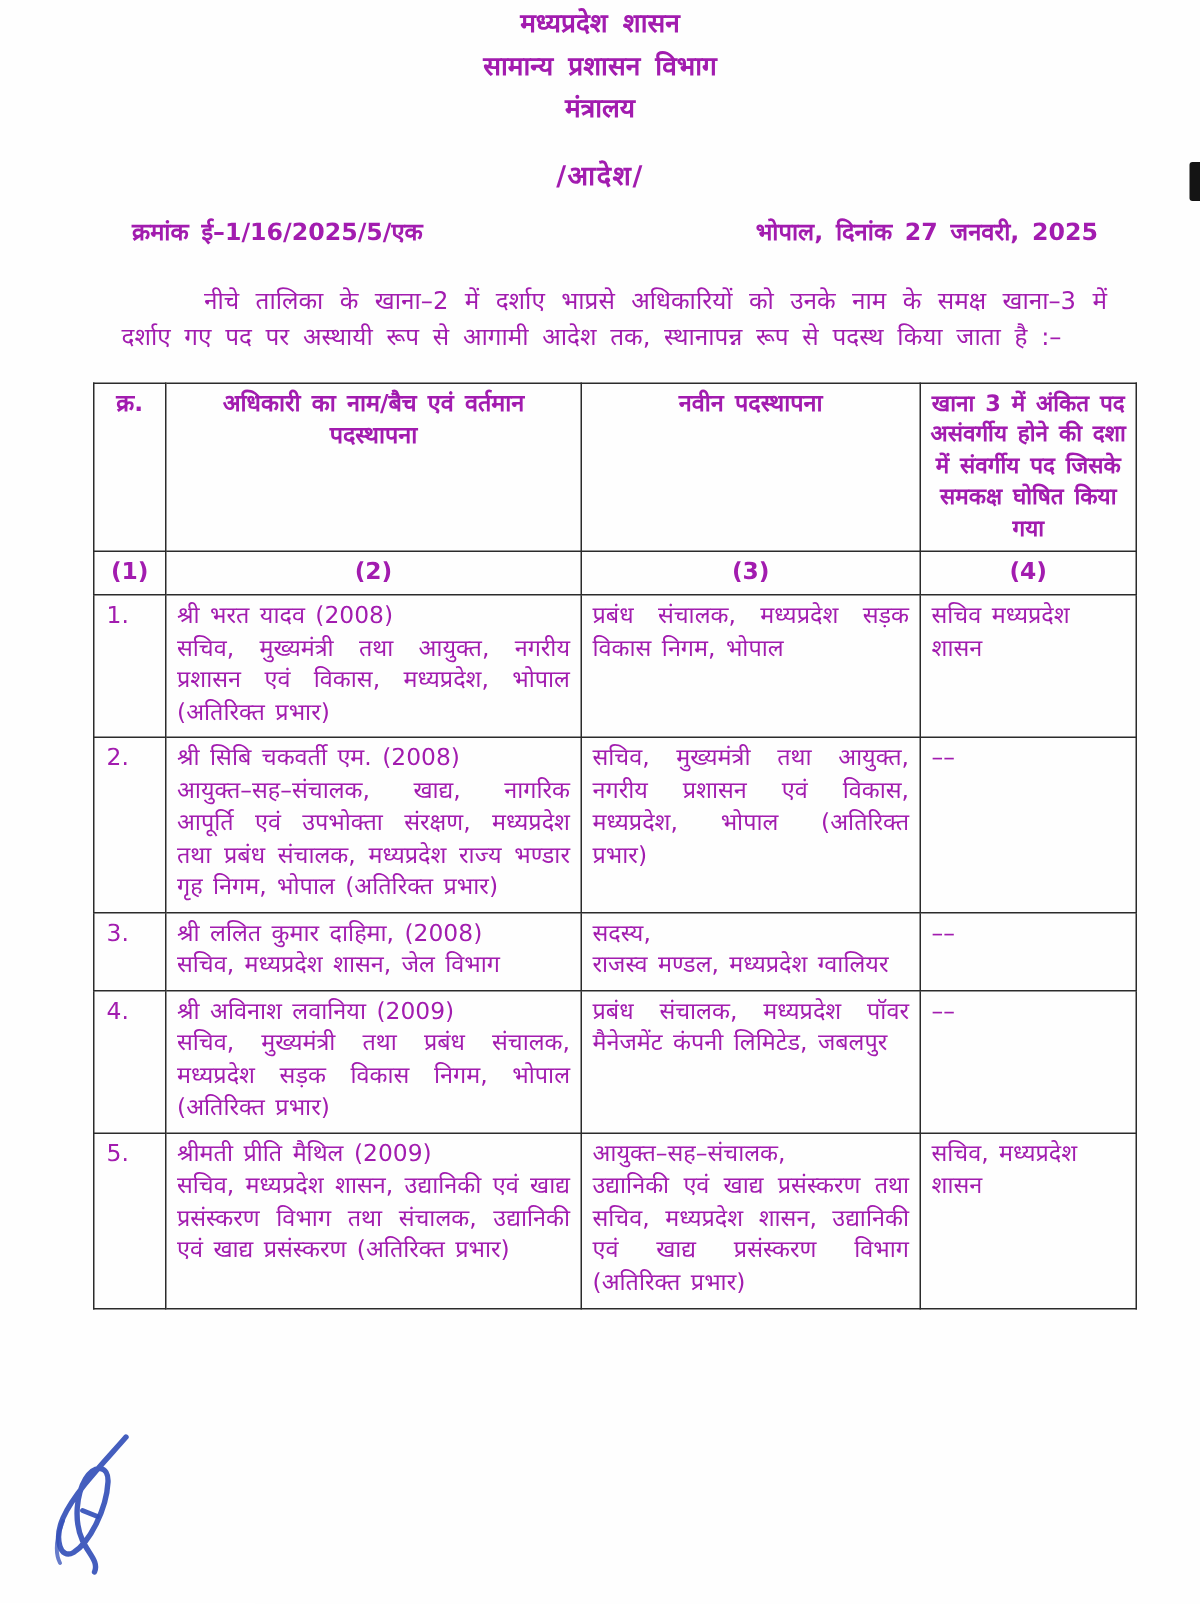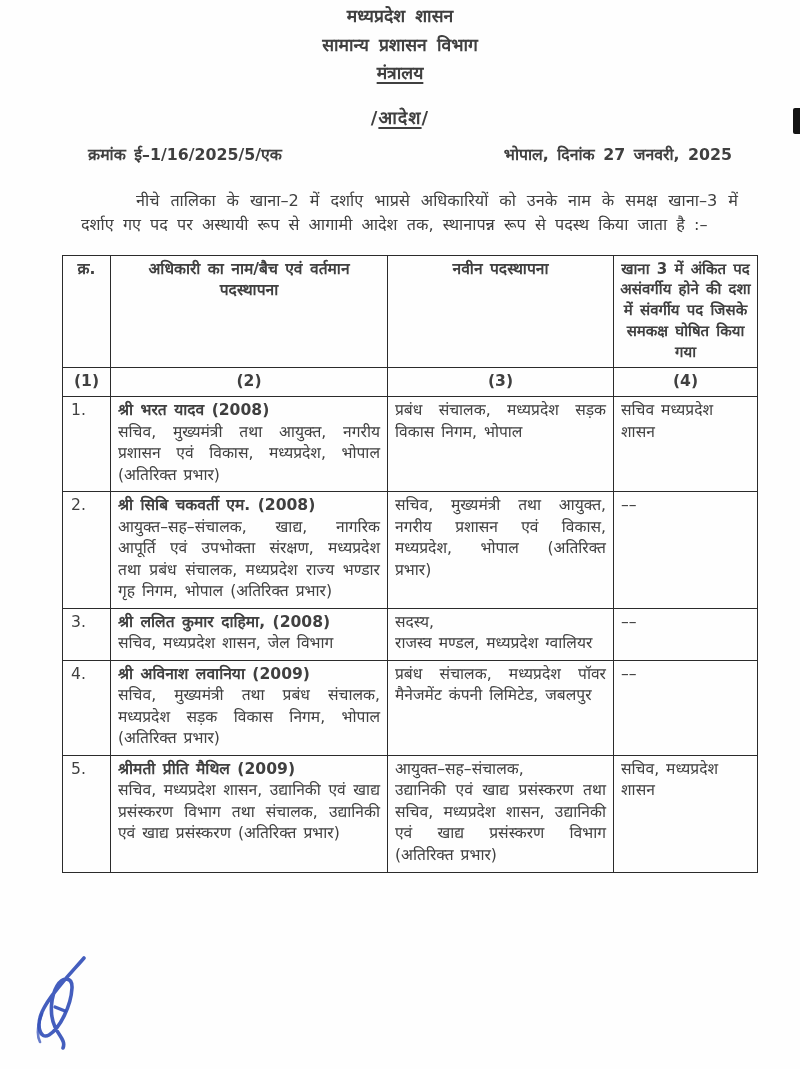--- a/index.html
+++ b/index.html
@@ -1,38 +1,38 @@
 <!DOCTYPE html>
 <html lang="hi"><head>
 <meta charset="utf-8">
 <style>
   html,body{margin:0;padding:0;background:#ffffff;}
   .page{
     position:relative;
     width:800px;height:1069px;
     background:#fefefe;
     font-family:"DejaVu Sans","Liberation Sans",sans-serif;
-    color:#404040;
+    color:#a21caf;
     overflow:hidden;
     box-sizing:border-box;
   }
   
   .scan-mark{
     position:absolute;right:0;top:108px;width:7px;height:26px;
     background:#141414;border-radius:2px 0 0 2px;
   }
   .doc-header{
     padding-top:8px;
     text-align:center;
     font-weight:bold;
     font-size:17.5px;
     line-height:1.0;
   }
   .doc-header .hline{margin:0 0 11px 0;word-spacing:4px;}
-  .u{ text-decoration:underline; text-underline-offset:3px; text-decoration-thickness:1.5px;}
+  .u{ text-underline-offset:3px; text-decoration-thickness:1.5px;}
   .order-title{
     margin-top:26px;
     font-weight:bold;
     font-size:18px;
     letter-spacing:1px;
   }
   .ref-row{
     display:flex;justify-content:space-between;align-items:flex-end;
     margin:16px 68px 0 88px;
     font-weight:bold;font-size:15.8px;word-spacing:3px;
@@ -60,21 +60,21 @@
     word-spacing:2px;
   }
   col.c1{width:48px;}
   col.c2{width:277px;}
   col.c3{width:226px;}
   col.c4{width:144px;}
   .order-table th{font-weight:bold;}
   th.h4{font-size:15px;padding-left:4px;padding-right:4px;}
   tr.nums td{text-align:center;font-weight:bold;padding:2px 4px;height:24px;vertical-align:middle;}
   td.sn{text-align:left;padding-left:8px;}
-  td.c2cell .nm{display:block;font-weight:bold;white-space:nowrap;}
+  td.c2cell .nm{display:block;font-weight:normal;white-space:nowrap;}
   td.c2cell .desc{display:block;text-align:justify;}
   td.c3cell{text-align:justify;white-space:pre-line;}
   td.c4cell{text-align:left;}
   .sig-wrap{
     position:absolute;left:26px;top:952px;width:80px;height:100px;
   }
   .sig-wrap svg{display:block;}
 </style>
 </head>
 <body>

